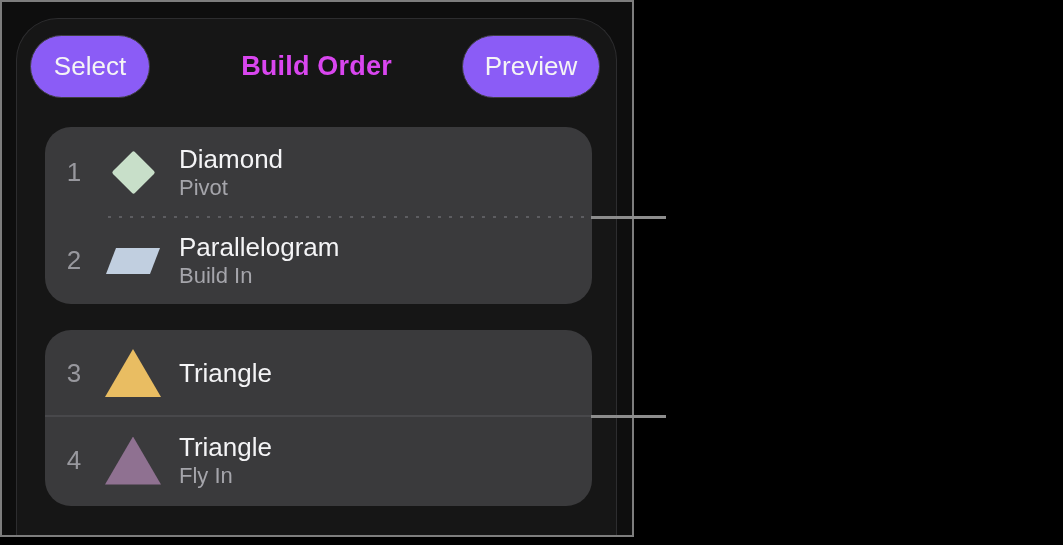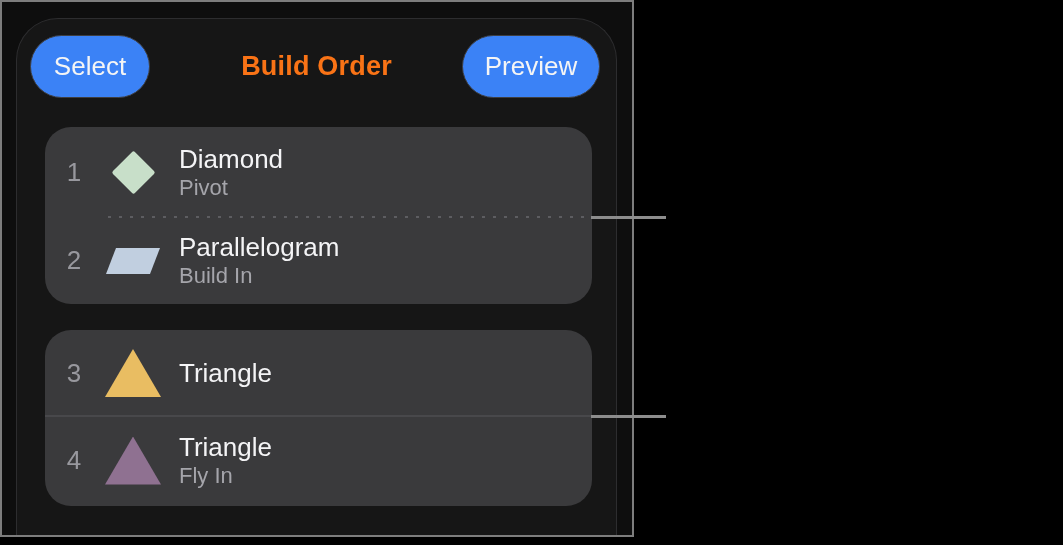--- a/index.html
+++ b/index.html
@@ -38,37 +38,37 @@
     border-radius: 42px 42px 0 0;
   }
 
   
   .pill-btn {
     position: absolute;
     top: 33px;
     box-sizing: border-box;
     height: 63px;
     border-radius: 32px;
-    background: #3b82f6;
+    background: #8b5cf6;
     border: 1.5px solid #3e3e40;
     color: #f5f5f5;
     font-size: 26px;
     display: flex;
     align-items: center;
     justify-content: center;
     cursor: pointer;
   }
   .btn-select { left: 28px; width: 120px; }
   .btn-preview { left: 460px; width: 138px; }
   .panel-title {
     position: absolute;
     left: 14px; top: 49px;
     width: 601px;
     text-align: center;
-    color: #f97316;
+    color: #d946ef;
     font-size: 27px;
     font-weight: 700;
     letter-spacing: 0.2px;
   }
 
   
   .group-card {
     position: absolute;
     left: 43px;
     width: 547px;

